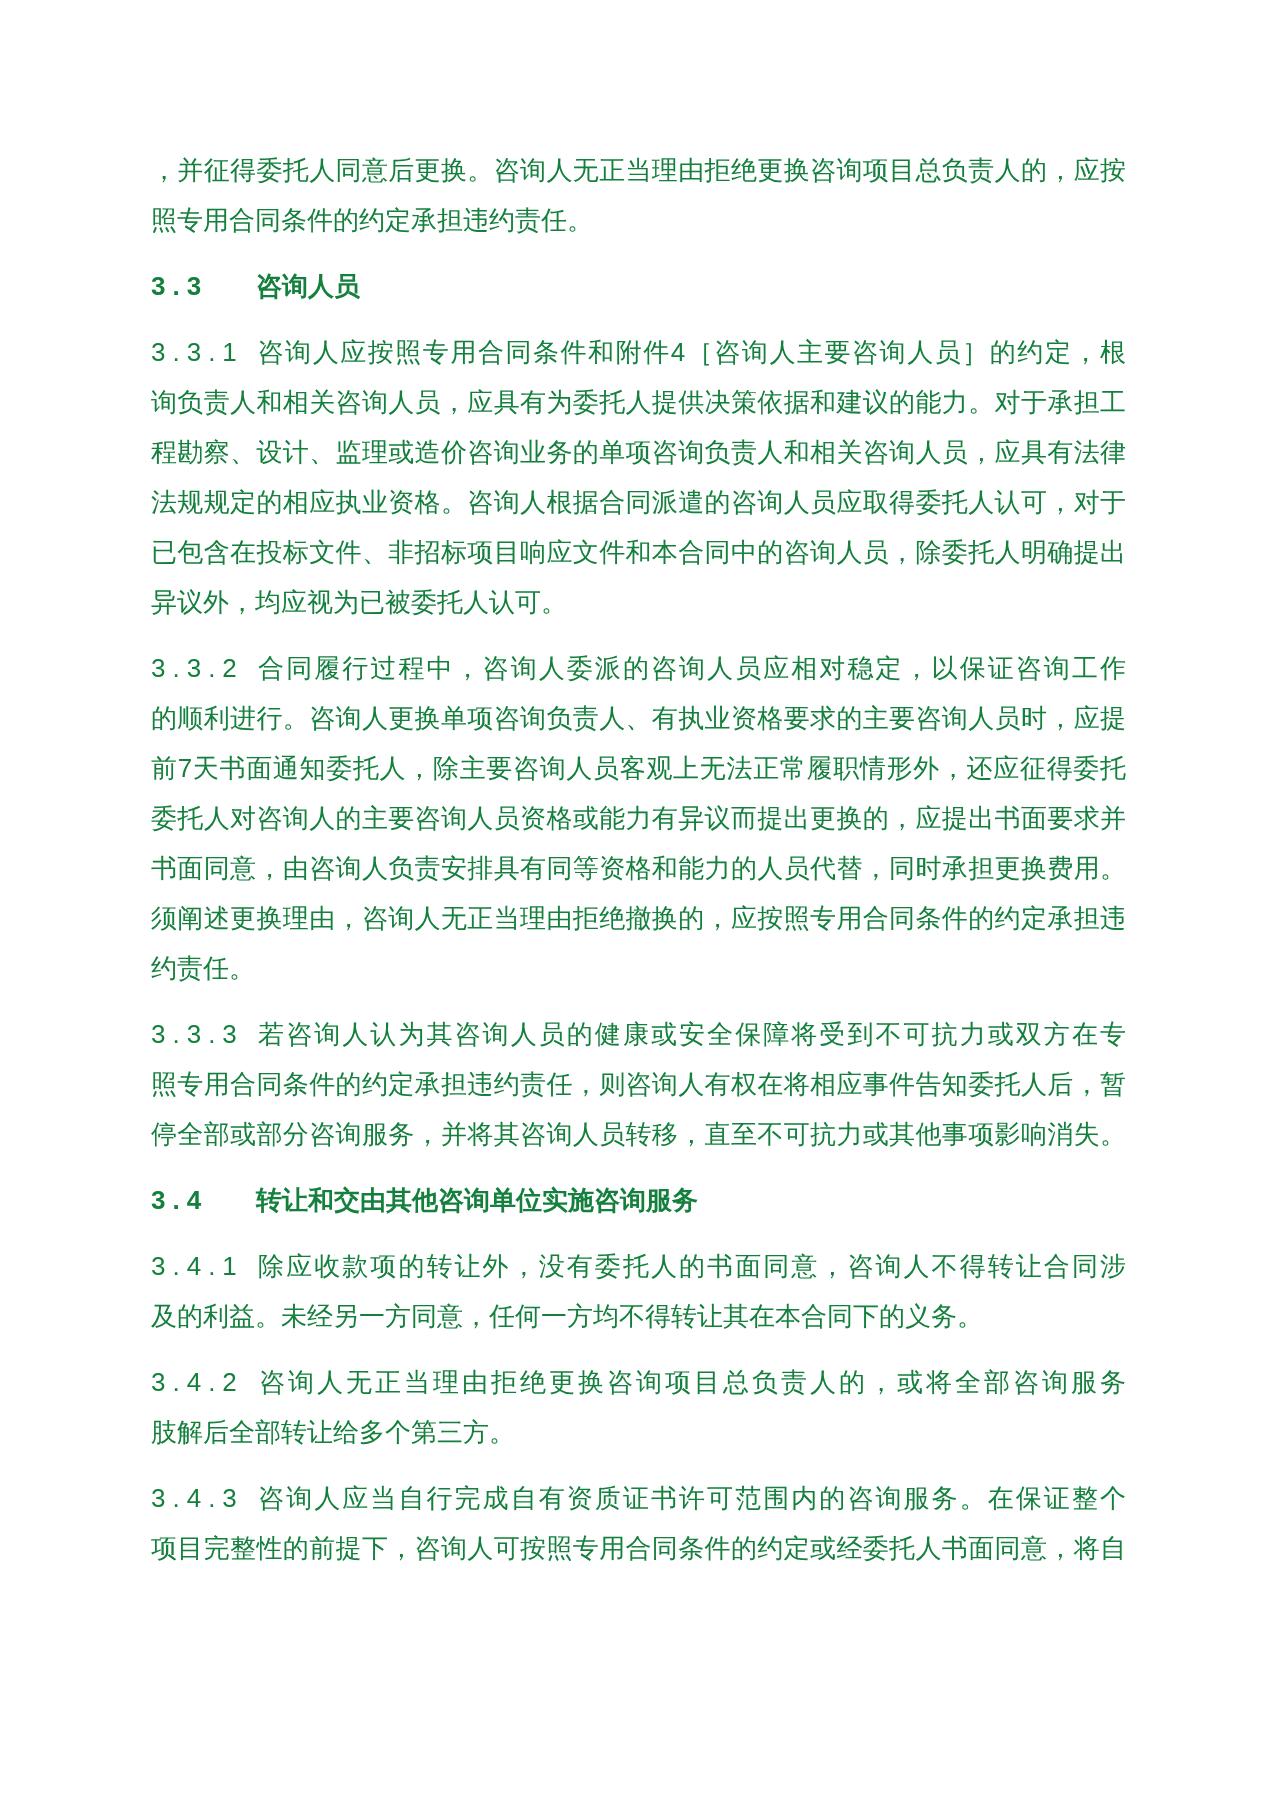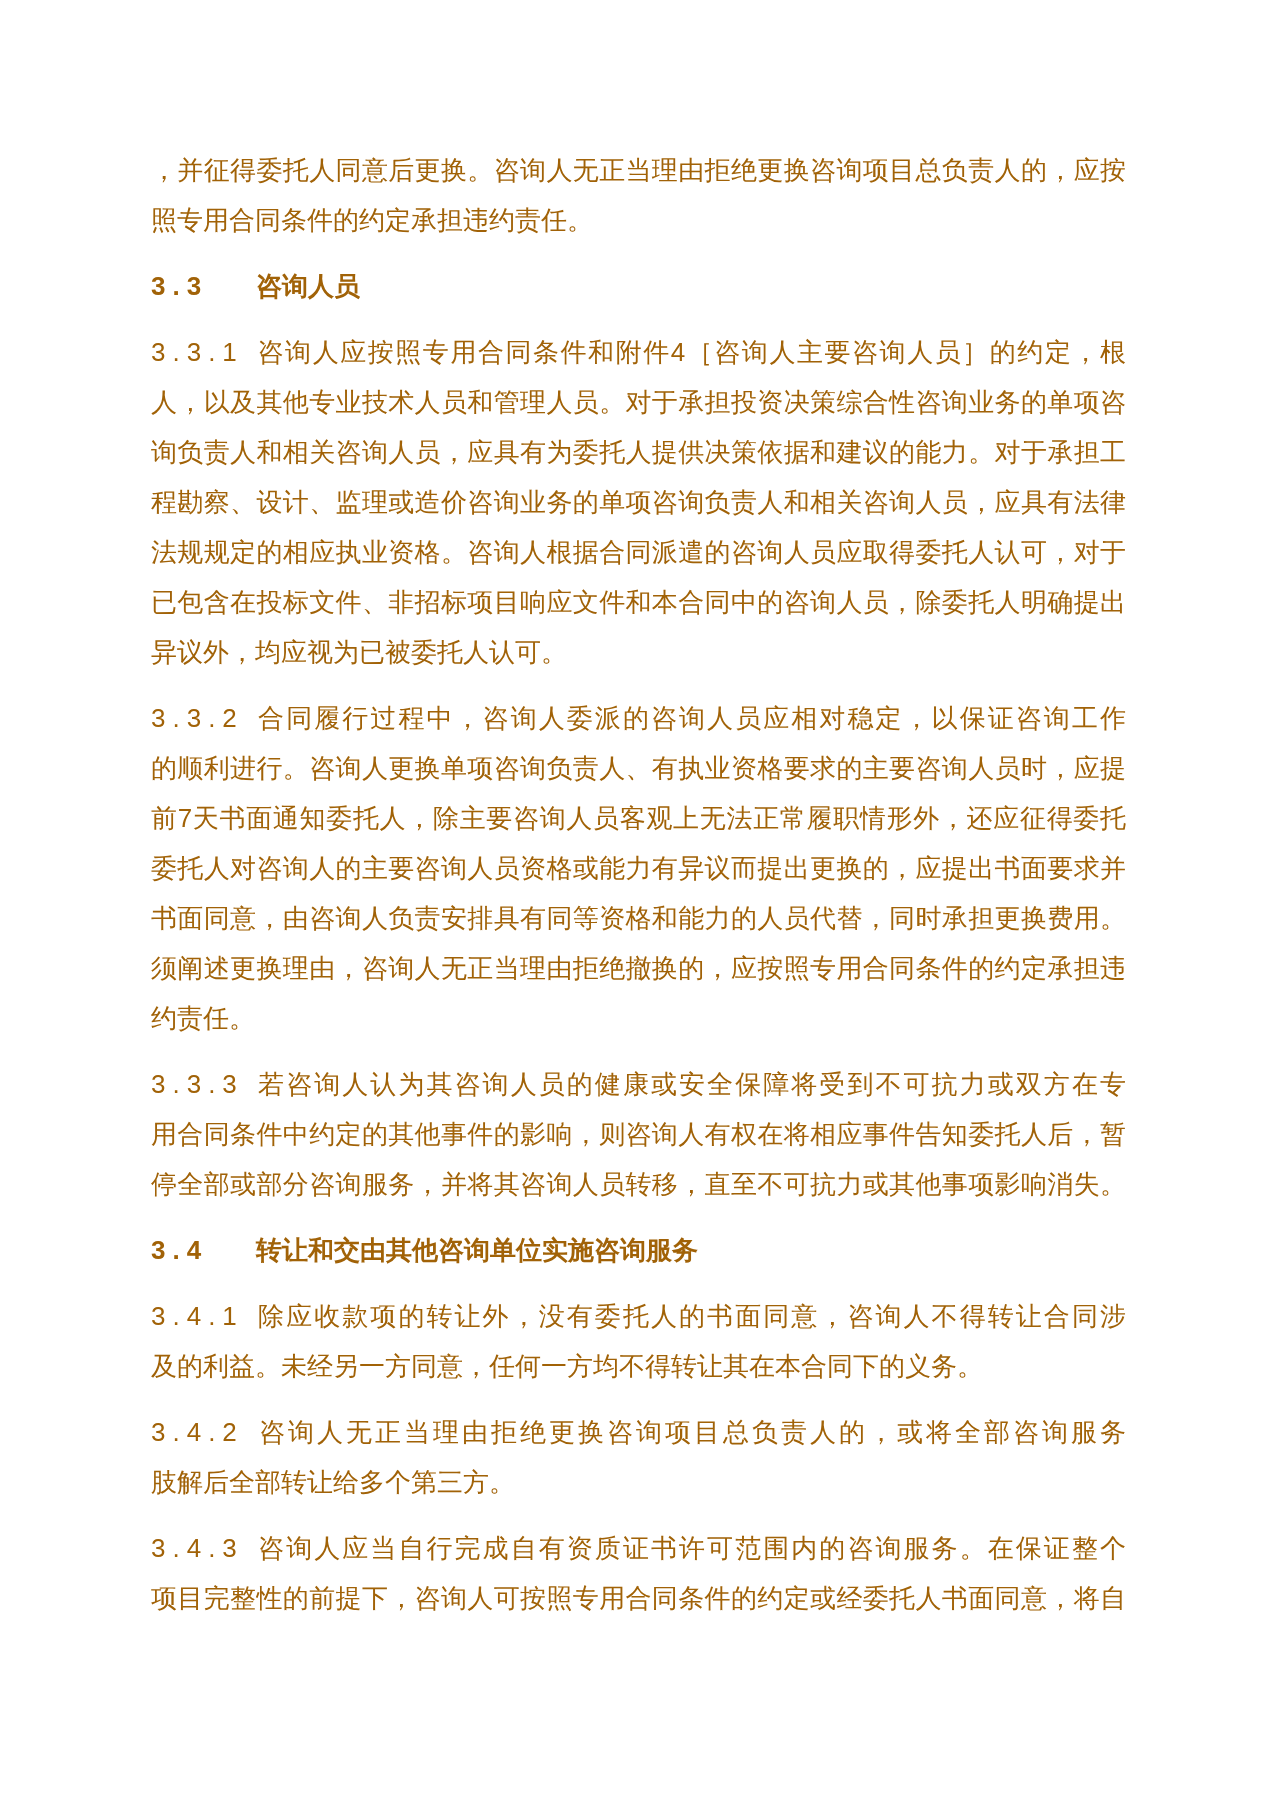--- a/index.html
+++ b/index.html
@@ -6,21 +6,21 @@
   .page {
     position: relative;
     width: 1280px;
     height: 1810px;
     margin: 0 auto;
     background: #ffffff;
     box-sizing: border-box;
     padding: 145px 154px 0 151px;
     overflow: hidden;
     font-family: "Liberation Sans", "DejaVu Sans", sans-serif;
-    color: #a16207;
+    color: #15803d;
     font-size: 26px;
   }
   .para { margin: 16px 0; }
   .para:first-child { margin-top: 0; }
   .line {
     height: 50px;
     line-height: 50px;
     overflow: hidden;
     text-align: justify;
     text-align-last: justify;
@@ -57,21 +57,20 @@
   <div class="para heading">
     <div class="line">
       <span class="num">3.3</span><span>咨询人员</span>
     </div>
   </div>
 
   <div class="para">
     <div class="line">
       <span class="num">3.3.1</span><span>咨询人应按照专用合同条件和附件4［咨询人主要咨询人员］的约定，根</span>
     </div>
-    <div class="line">人，以及其他专业技术人员和管理人员。对于承担投资决策综合性咨询业务的单项咨</div>
     <div class="line">询负责人和相关咨询人员，应具有为委托人提供决策依据和建议的能力。对于承担工</div>
     <div class="line">程勘察、设计、监理或造价咨询业务的单项咨询负责人和相关咨询人员，应具有法律</div>
     <div class="line">法规规定的相应执业资格。咨询人根据合同派遣的咨询人员应取得委托人认可，对于</div>
     <div class="line">已包含在投标文件、非招标项目响应文件和本合同中的咨询人员，除委托人明确提出</div>
     <div class="line short">异议外，均应视为已被委托人认可。</div>
   </div>
 
   <div class="para">
     <div class="line">
       <span class="num">3.3.2</span><span>合同履行过程中，咨询人委派的咨询人员应相对稳定，以保证咨询工作</span>
@@ -81,21 +80,21 @@
     <div class="line">委托人对咨询人的主要咨询人员资格或能力有异议而提出更换的，应提出书面要求并</div>
     <div class="line">书面同意，由咨询人负责安排具有同等资格和能力的人员代替，同时承担更换费用。</div>
     <div class="line">须阐述更换理由，咨询人无正当理由拒绝撤换的，应按照专用合同条件的约定承担违</div>
     <div class="line short">约责任。</div>
   </div>
 
   <div class="para">
     <div class="line">
       <span class="num">3.3.3</span><span>若咨询人认为其咨询人员的健康或安全保障将受到不可抗力或双方在专</span>
     </div>
-    <div class="line">用合同条件中约定的其他事件的影响，则咨询人有权在将相应事件告知委托人后，暂</div>
+    <div class="line">照专用合同条件的约定承担违约责任，则咨询人有权在将相应事件告知委托人后，暂</div>
     <div class="line">停全部或部分咨询服务，并将其咨询人员转移，直至不可抗力或其他事项影响消失。</div>
   </div>
 
   <div class="para heading">
     <div class="line">
       <span class="num">3.4</span><span>转让和交由其他咨询单位实施咨询服务</span>
     </div>
   </div>
 
   <div class="para">

